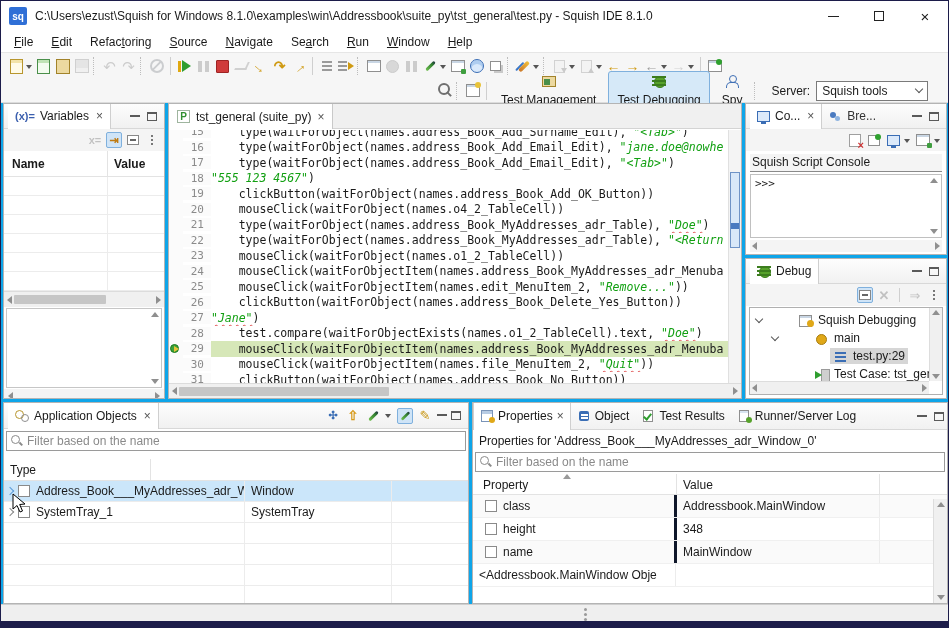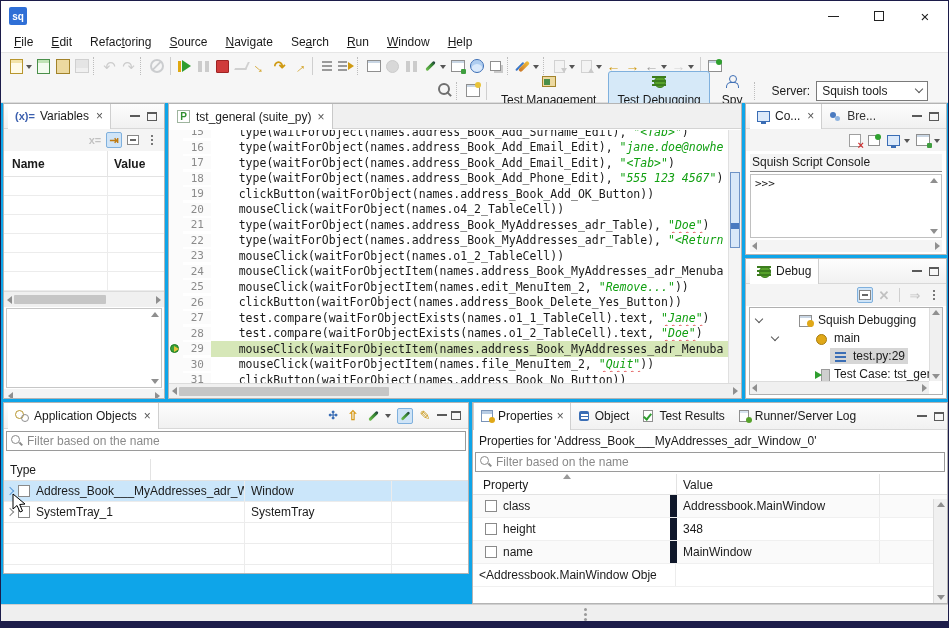--- a/index.html
+++ b/index.html
@@ -161,21 +161,21 @@
   .i-sqdbg::before{content:"";position:absolute;left:0;top:1px;width:11px;height:10px;border:1px solid #8f8f8f;background:#fff;box-shadow:inset 0 2px #c9d6e4;}
   .i-sqdbg::after{content:"";position:absolute;right:0;bottom:0;width:7px;height:7px;border-radius:50%;background:#e0a818;}
   .i-main::before{content:"";position:absolute;left:1px;top:2px;width:9px;height:9px;border-radius:50%;background:#e0a818;border:1px solid #a87d10;}
   .i-frame::before{content:"";position:absolute;left:1px;top:2px;width:11px;height:2px;background:#3b6eb5;box-shadow:0 4px #3b6eb5,0 8px #3b6eb5;}
   .i-tc::before{content:"";position:absolute;left:6px;top:1px;width:7px;height:11px;background:#cfcfcf;border:1px solid #9a9a9a;}
   .i-tc::after{content:"";position:absolute;left:0;top:3px;border-top:4px solid transparent;border-bottom:4px solid transparent;border-left:7px solid #2f9e2f;}
   .dbg-sel{background:#d6d6d6;padding:1px 3px;display:flex;align-items:center;}
   .dbg-vscroll{position:absolute;right:0;top:0;bottom:13px;width:13px;background:#f0f0f0;border-left:1px solid #ddd;display:flex;flex-direction:column;justify-content:space-between;align-items:center;padding:2px 0;}
   .dbg-hscroll{position:absolute;left:0;right:13px;bottom:0;height:13px;background:#f0f0f0;border-top:1px solid #ddd;display:flex;align-items:center;justify-content:space-between;padding:0 2px;}
   
-  .p-appobj{left:2px;top:401px;width:466px;height:172px;}
+  .p-appobj{left:2px;top:401px;width:466px;height:202px;}
   .ao-head{height:26px;background:linear-gradient(#fdfdfd,#f1f1f1);border-bottom:1px solid #d8d8d8;display:flex;align-items:center;padding:0 4px;}
   .ic-spy2{width:14px;height:12px;position:relative;flex:none;}
   .ic-spy2::before{content:"";position:absolute;left:0;top:0;width:7px;height:7px;border-radius:50%;border:1.5px solid #b8962e;}
   .ic-spy2::after{content:"";position:absolute;right:0;bottom:0;width:6px;height:6px;border-radius:50%;border:1.5px solid #8f8f8f;}
   .filter-wrap{position:relative;margin:2px 2px;}
   .filter-input{width:100%;height:20px;border:1px solid #9a9a9a;padding:0 4px 0 20px;font:12px "Liberation Sans",sans-serif;color:#333;}
   .filter-input::placeholder{color:#8a8a8a;}
   .filter-glass{position:absolute;left:4px;top:3px;width:13px;height:13px;}
   .filter-glass::before{content:"";position:absolute;left:1px;top:1px;width:7px;height:7px;border:1.5px solid #8a8a8a;border-radius:50%;}
   .filter-glass::after{content:"";position:absolute;left:9px;top:9px;width:4px;height:1.5px;background:#8a8a8a;transform:rotate(45deg);}
@@ -205,35 +205,36 @@
   .ti-results::after{content:"";position:absolute;left:4px;top:2px;width:3px;height:6px;border-right:2px solid #2f9e2f;border-bottom:2px solid #2f9e2f;transform:rotate(40deg);}
   .ti-log::before{content:"";position:absolute;inset:0 2px;border:1px solid #8f8f8f;background:#fff;box-shadow:inset 0 2px #d8e4f0;}
   .ti-log::after{content:"";position:absolute;right:-1px;bottom:-1px;width:6px;height:6px;border-radius:50%;background:#57a22b;}
   .pr-caption{padding:4px 6px 2px;white-space:nowrap;overflow:hidden;}
   .pr-cols{display:flex;height:21px;align-items:center;border-bottom:1px solid #e3e3e3;position:relative;}
   .pr-cols .c1{width:204px;padding-left:10px;border-right:1px solid #e3e3e3;align-self:stretch;display:flex;align-items:flex-end;padding-bottom:2px;position:relative;}
   .pr-cols .c2{width:203px;padding-left:6px;border-right:1px solid #e3e3e3;align-self:stretch;display:flex;align-items:flex-end;padding-bottom:2px;}
   .sort-up{position:absolute;left:90px;top:0;width:7px;height:5px;border-left:4px solid transparent;border-right:4px solid transparent;border-bottom:5px solid #9a9a9a;}
   .pr-row{display:flex;height:23px;align-items:center;border-bottom:1px solid #f0f0f0;}
   .pr-row:nth-child(odd){background:#fafafa;}
-  .pr-row .c1{width:204px;align-self:stretch;display:flex;align-items:center;border-right:7px solid #0f172a;padding-left:10px;}
+  .pr-row .c1{width:204px;align-self:stretch;display:flex;align-items:center;border-right:3px solid #0f172a;padding-left:10px;}
   .pr-row .c2{width:203px;padding-left:6px;align-self:stretch;display:flex;align-items:center;border-right:1px solid #ececec;overflow:hidden;white-space:nowrap;}
   .pr-exp{width:10px;margin-left:-8px;display:flex;justify-content:center;flex:none;}
   .pr-vscroll{position:absolute;right:0;top:96px;bottom:0;width:14px;background:#f0f0f0;border-left:1px solid #ddd;display:flex;flex-direction:column;justify-content:space-between;align-items:center;padding:3px 0;}
   
   .statusbar{position:absolute;left:0;top:603px;width:100%;height:18px;background:#efefef;border-top:1px solid #cfcfcf;}
   .drag-dots{position:absolute;left:583px;top:3px;width:3px;height:3px;background:#9a9a9a;border-radius:50%;box-shadow:0 5px #9a9a9a,0 10px #9a9a9a;}
 </style>
 </head>
 <body>
 
 <div class="win">
 
   <div class="titlebar">
     <div class="appbadge">sq</div>
+    <div class="title-text">C:\Users\ezust\Squish for Windows 8.1.0\examples\win\Addressbook\suite_py\tst_general\test.py - Squish IDE 8.1.0</div>
     <div class="tb-spacer"></div>
     <div class="wc wc-min">
         <i></i>
       </div>
     <div class="wc wc-max">
         <i></i>
       </div>
     <div class="wc wc-close">×</div>
   </div>
 
@@ -407,21 +408,21 @@
             <span class="ed-code"><span>    type(waitForObject(names.address_Book_Add_Email_Edit), </span><span class="s-str">"jane.doe@nowhe</span></span>
           </div>
           <div class="ed-row">
             <span class="ed-ann"></span>
             <span class="ed-ln">17</span>
             <span class="ed-code"><span>    type(waitForObject(names.address_Book_Add_Email_Edit), </span><span class="s-str">"&lt;Tab&gt;"</span><span>)</span></span>
           </div>
           <div class="ed-row">
             <span class="ed-ann"></span>
             <span class="ed-ln">18</span>
-            <span class="ed-code"><span>    type(waitForObject(names.address_Book_Add_Phone_Edit), </span><span class="s-str">"555 123 4567"</span><span>)</span></span>
+            <span class="ed-code"><span class="s-str">"555 123 4567"</span><span>)</span></span>
           </div>
           <div class="ed-row">
             <span class="ed-ann"></span>
             <span class="ed-ln">19</span>
             <span class="ed-code"><span>    clickButton(waitForObject(names.address_Book_Add_OK_Button))</span></span>
           </div>
           <div class="ed-row">
             <span class="ed-ann"></span>
             <span class="ed-ln">20</span>
             <span class="ed-code"><span>    mouseClick(waitForObject(names.o4_2_TableCell))</span></span>
@@ -452,21 +453,21 @@
             <span class="ed-code"><span>    mouseClick(waitForObjectItem(names.edit_MenuItem_2, </span><span class="s-str">"Remove..."</span><span>))</span></span>
           </div>
           <div class="ed-row">
             <span class="ed-ann"></span>
             <span class="ed-ln">26</span>
             <span class="ed-code"><span>    clickButton(waitForObject(names.address_Book_Delete_Yes_Button))</span></span>
           </div>
           <div class="ed-row">
             <span class="ed-ann"></span>
             <span class="ed-ln">27</span>
-            <span class="ed-code"><span>    test.compare(waitForObjectExists(names.o1_1_TableCell).text, </span><span class="s-str s-sq">"Jane"</span><span>)</span></span>
+            <span class="ed-code"><span class="s-str s-sq">"Jane"</span><span>)</span></span>
           </div>
           <div class="ed-row">
             <span class="ed-ann"></span>
             <span class="ed-ln">28</span>
             <span class="ed-code"><span>    test.compare(waitForObjectExists(names.o1_2_TableCell).text, </span><span class="s-str s-sq">"Doe"</span><span>)</span></span>
           </div>
           <div class="ed-row cur">
             <span class="ed-ann">
               <span class="bpmark"></span>
             </span>

